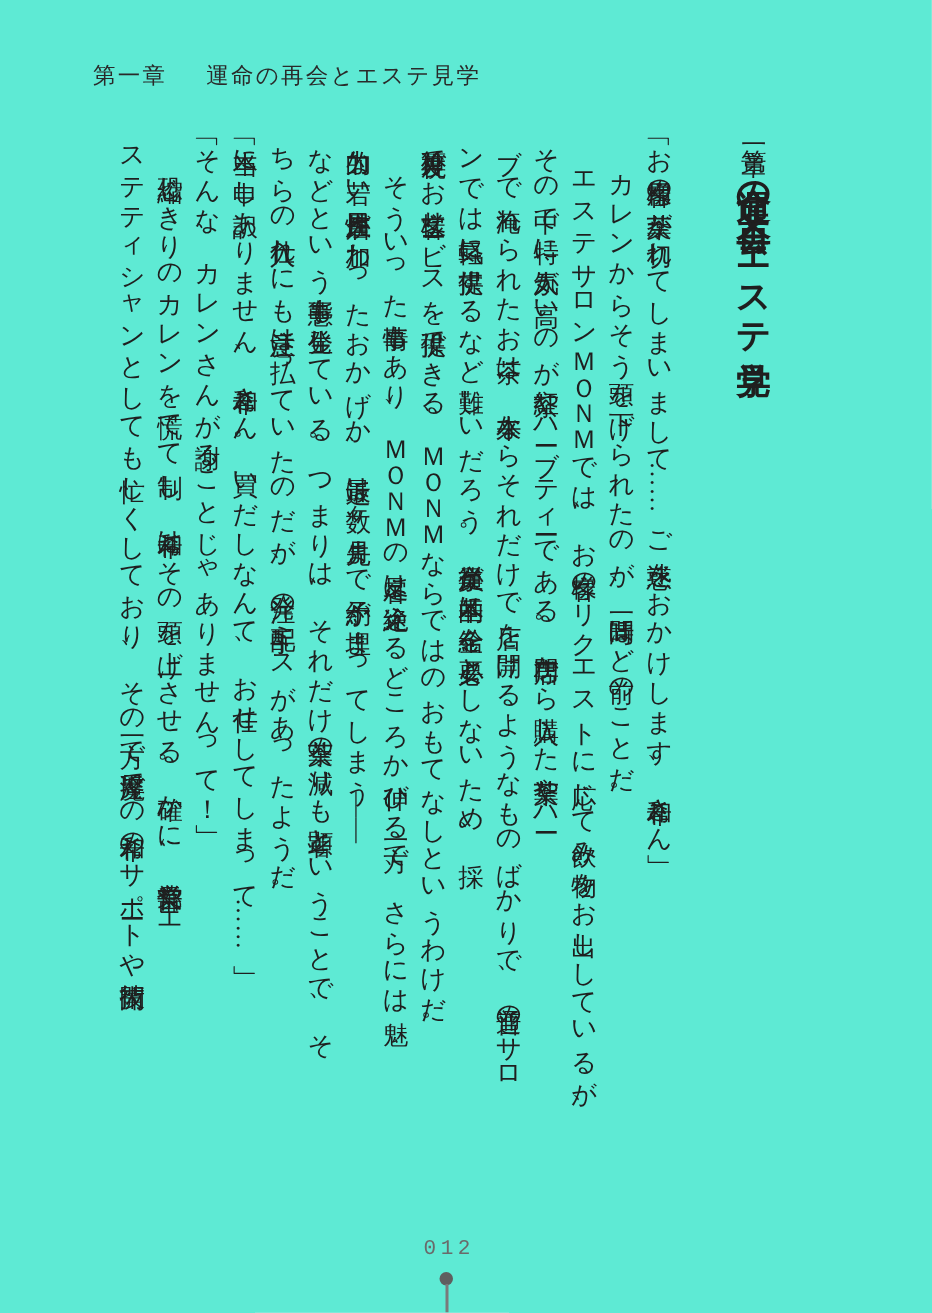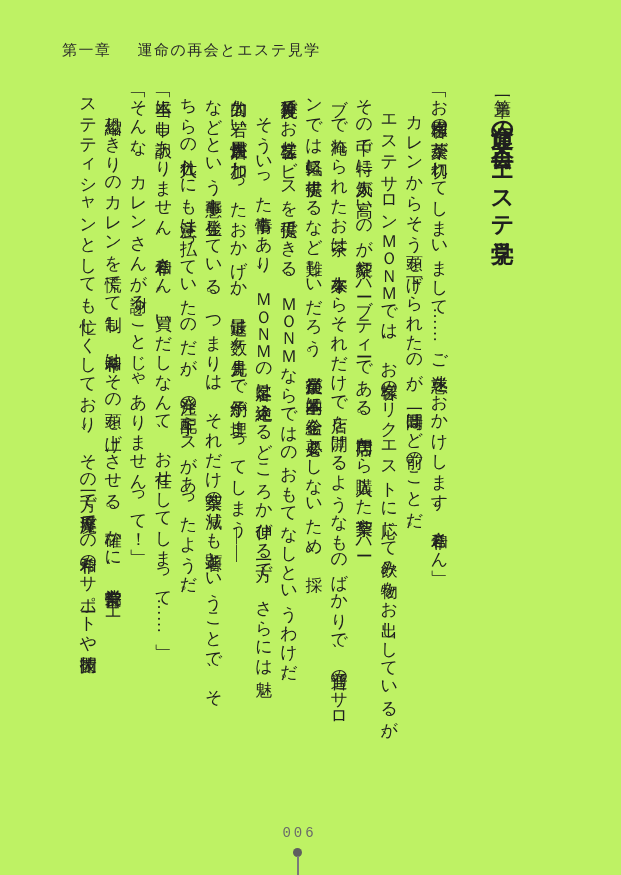--- a/index.html
+++ b/index.html
@@ -1,19 +1,19 @@
 <!DOCTYPE html>
 <html lang="ja"><head>
 <meta charset="utf-8">
 <style>
   html,body { margin:0; padding:0; }
   body { width:621px; height:875px; background:#e8e8e8; }
   .page {
     position:relative; width:621px; height:875px;
-    background:#bef264; overflow:hidden;
+    background:#5eead4; overflow:hidden;
     font-family:"Liberation Serif","DejaVu Serif",serif;
     color:#1f1f1f;
   }
   
   .running-header {
     position:absolute; top:41px; left:62px;
     font-size:15px; color:#2a2a2a; letter-spacing:1.5px; white-space:nowrap;
   }
   .running-header .hgap { display:inline-block; width:26px; }
   
@@ -72,18 +72,18 @@
       <div class="tcol">　そういった事情もあり、ＭＯＮＭの客足は途絶えるどころか伸びる一方で、さらには魅</div>
       <div class="tcol">力的な若い男性店員が加わったおかげか、最近は数ヶ月先まで予約が埋まってしまう<span class="vdash">――</span></div>
       <div class="tcol">などという事態も発生している。つまりは、それだけ茶葉の減りも顕著ということで、そ</div>
       <div class="tcol">ちらの仕入れにも注意は払っていたのだが、発注の手配ミスがあったようだ。</div>
       <div class="tcol">「本当に申し訳ありません、和希さん。買いだしなんて、お任せしてしまって<span class="vdash">……</span>」</div>
       <div class="tcol">「そんな、カレンさんが謝ることじゃありませんって！」</div>
       <div class="tcol">　恐縮しきりのカレンを慌てて制し、和希はその頭を上げさせる。確かに、営業部長やエ</div>
       <div class="tcol">ステティシャンとしても忙しくしており、その一方で淫魔界での和希のサポートや技術開</div>
     </div>
 
-  <div class="page-number">006</div>
+  <div class="page-number">012</div>
 
   <div class="pin-dot"></div>
   <div class="pin-line"></div>
 
 </div>
 
 </body></html>

